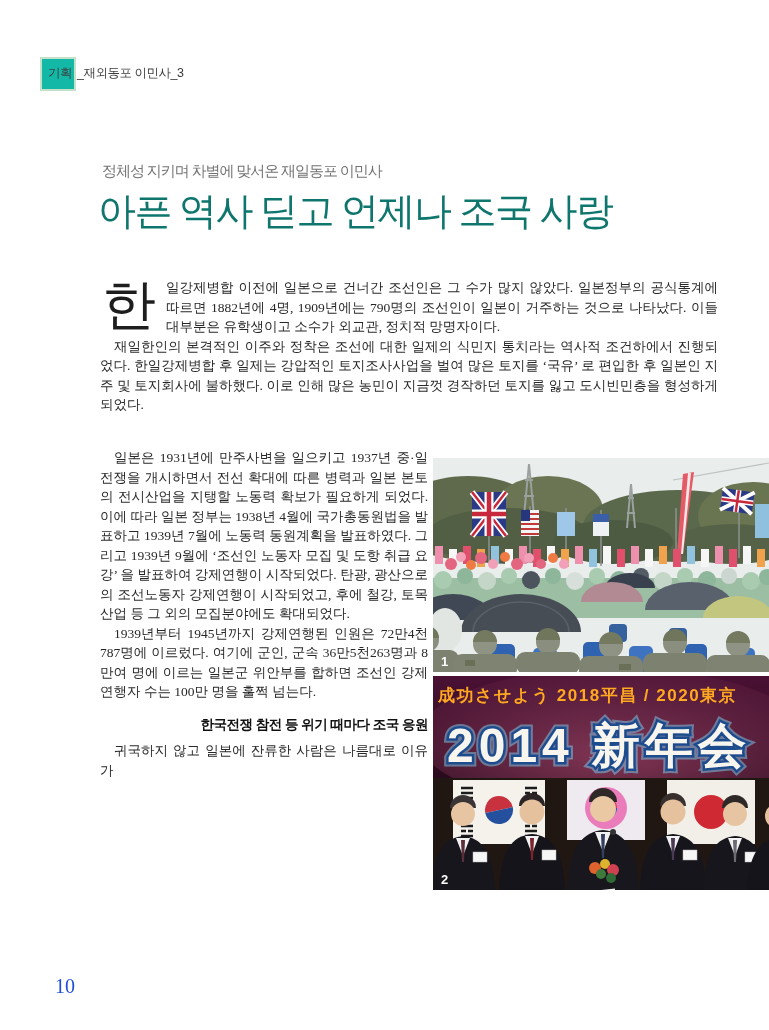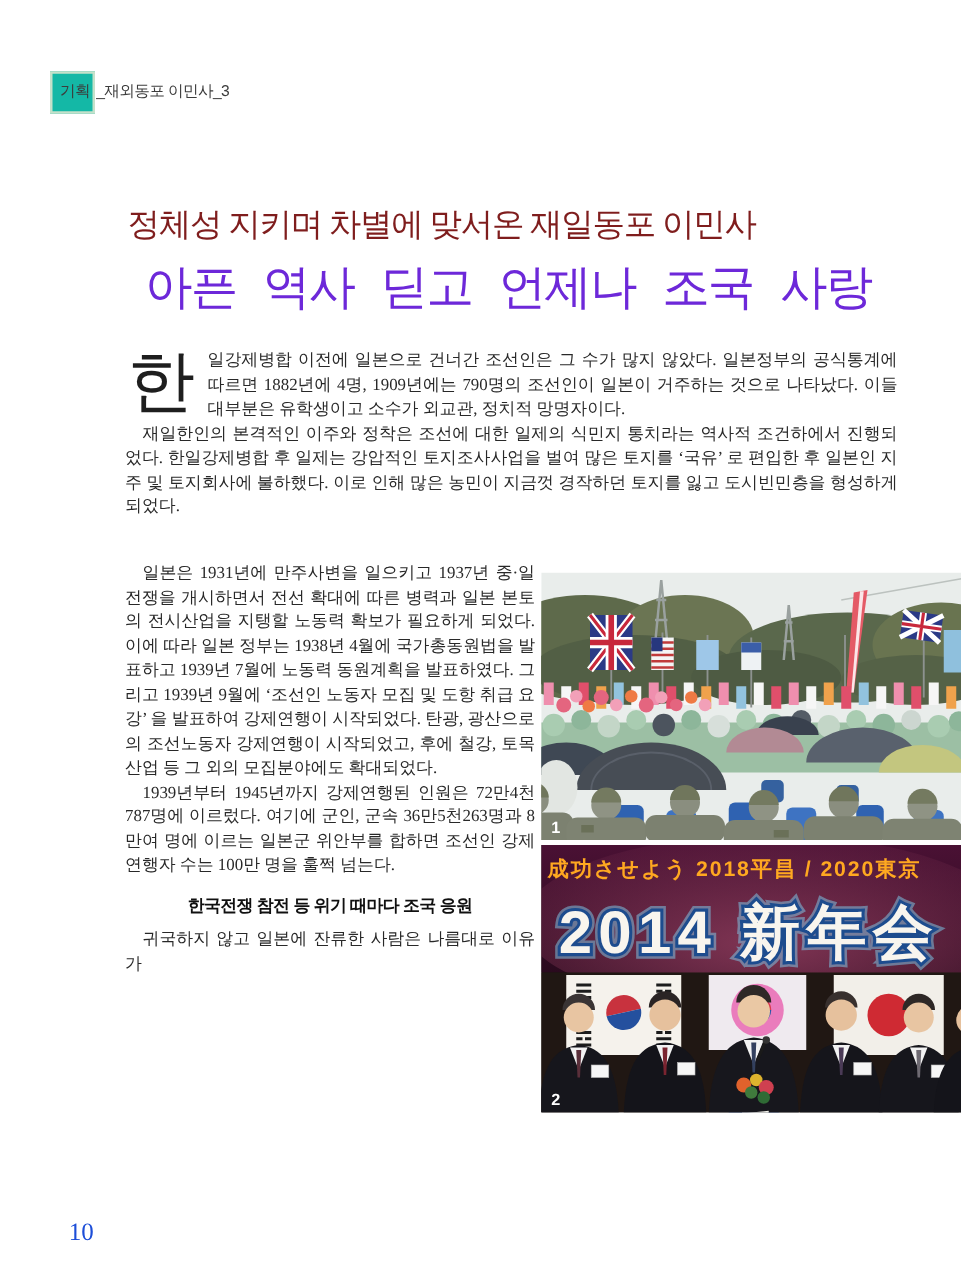--- a/index.html
+++ b/index.html
@@ -14,41 +14,41 @@
     font-family:"Liberation Sans", sans-serif;
     font-size:12.5px; color:#3c3c3c; letter-spacing:-0.5px;
   }
   .kicker-box {
     display:inline-block; border:2px solid #c5e1ca;
     padding:6px 2px 7px 6px; margin-right:1px; background:#14b8a6;
   }
   
   .subtitle {
     position:absolute; left:102px; top:162px;
-    font-size:26px; color:#7f1d1d; letter-spacing:-1px; white-space:nowrap;
+    font-size:15px; color:#737373; letter-spacing:-1px; white-space:nowrap;
   }
   .title {
-    position:absolute; left:98px; top:186px; margin:18px;
-    font-size:38px; font-weight:400; color:#6d28d9; letter-spacing:-1.5px; white-space:nowrap;font-family:Liberation Mono, monospace;
+    position:absolute; left:98px; top:186px; margin:0;
+    font-size:38px; font-weight:400; color:#0f766e; letter-spacing:-1.5px; white-space:nowrap;
   }
   
   .bodytext { font-size:13.5px; line-height:19.5px; color:#282828; }
   .p { margin:0; text-align:justify; }
   .indent { text-indent:14px; }
   .intro { position:absolute; left:100px; top:278px; width:618px; }
   .leftcol { position:absolute; left:100px; top:448px; width:328px; }
   .bottomblock { position:absolute; left:100px; top:921px; width:618px; }
   .dropcap {
     float:left; font-size:54px; line-height:48px;
     padding:3px 10px 0 2px; color:#1e1e1e;
   }
   .subhead {
     margin:13px 0 7px 0; font-family:"Liberation Sans", sans-serif;
     font-size:13.5px; font-weight:700; color:#101010; letter-spacing:-0.5px;
-    text-align:center;
+    text-align:right;
   }
   
   .photos { position:absolute; left:433px; top:458px; width:336px; }
   .photo { display:block; }
   .photo + .photo { margin-top:4px; }
   
   .pagenum { position:absolute; left:55px; top:975px; font-size:20px; color:#1d4ed8; }
   
   .badge { font-family:"Liberation Sans",sans-serif; font-size:13px; font-weight:bold; fill:#ffffff; }
   .banner-top { font-family:"Liberation Sans",sans-serif; font-size:17px; font-weight:bold; fill:#ffa820; letter-spacing:1.5px; }

